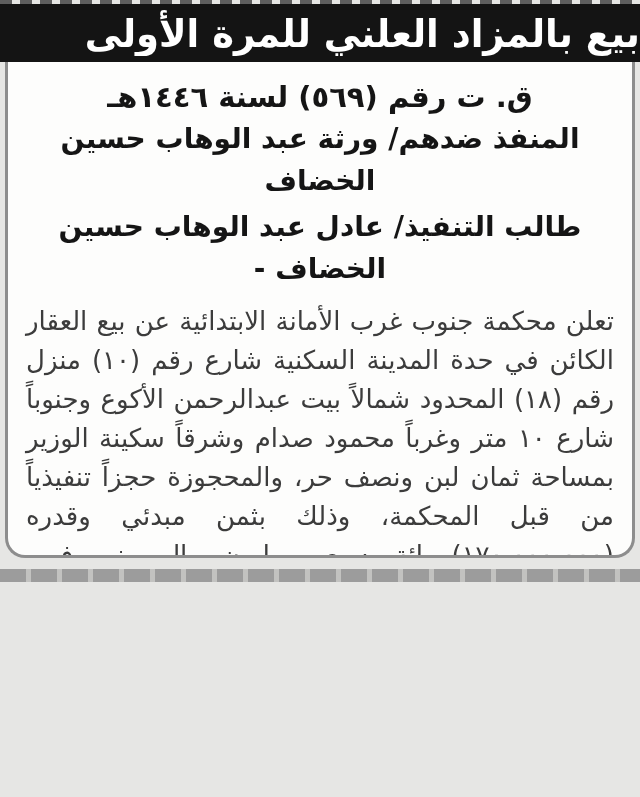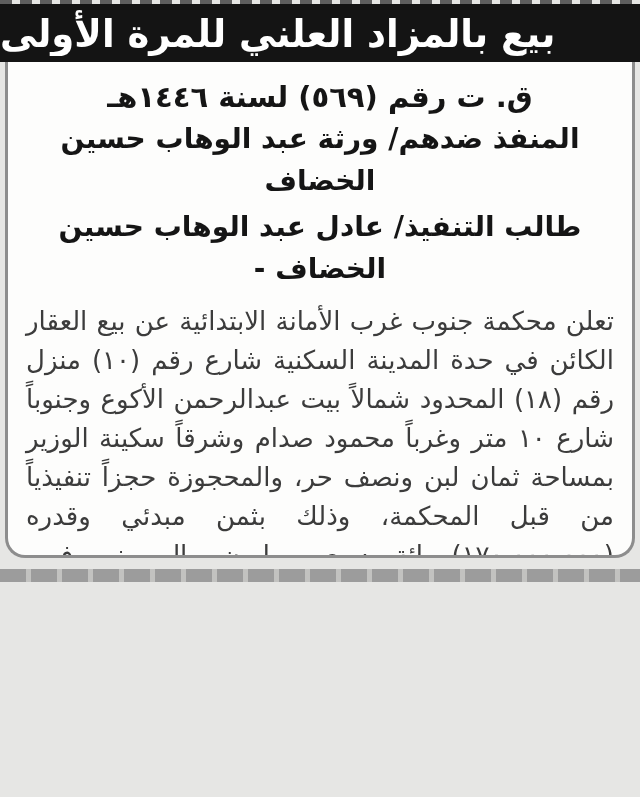--- a/index.html
+++ b/index.html
@@ -14,21 +14,21 @@
     width:640px;height:797px;
     direction:rtl;
   }
   .top-dashes{
     height:4px;width:640px;
     background:repeating-linear-gradient(90deg,#5f5f5f 0 12px,#e6e6e4 12px 20px);
   }
   .banner{
     height:58px;width:640px;
     background:#141414;
-    display:flex;align-items:center;justify-content:flex-end;
+    display:flex;align-items:center;justify-content:flex-start;
   }
   .banner-title{
     color:#ffffff;
     font-size:37px;
     font-weight:bold;
     letter-spacing:0px;
     transform:scaleY(1.04);
   }
   .notice-box{
     box-sizing:border-box;

